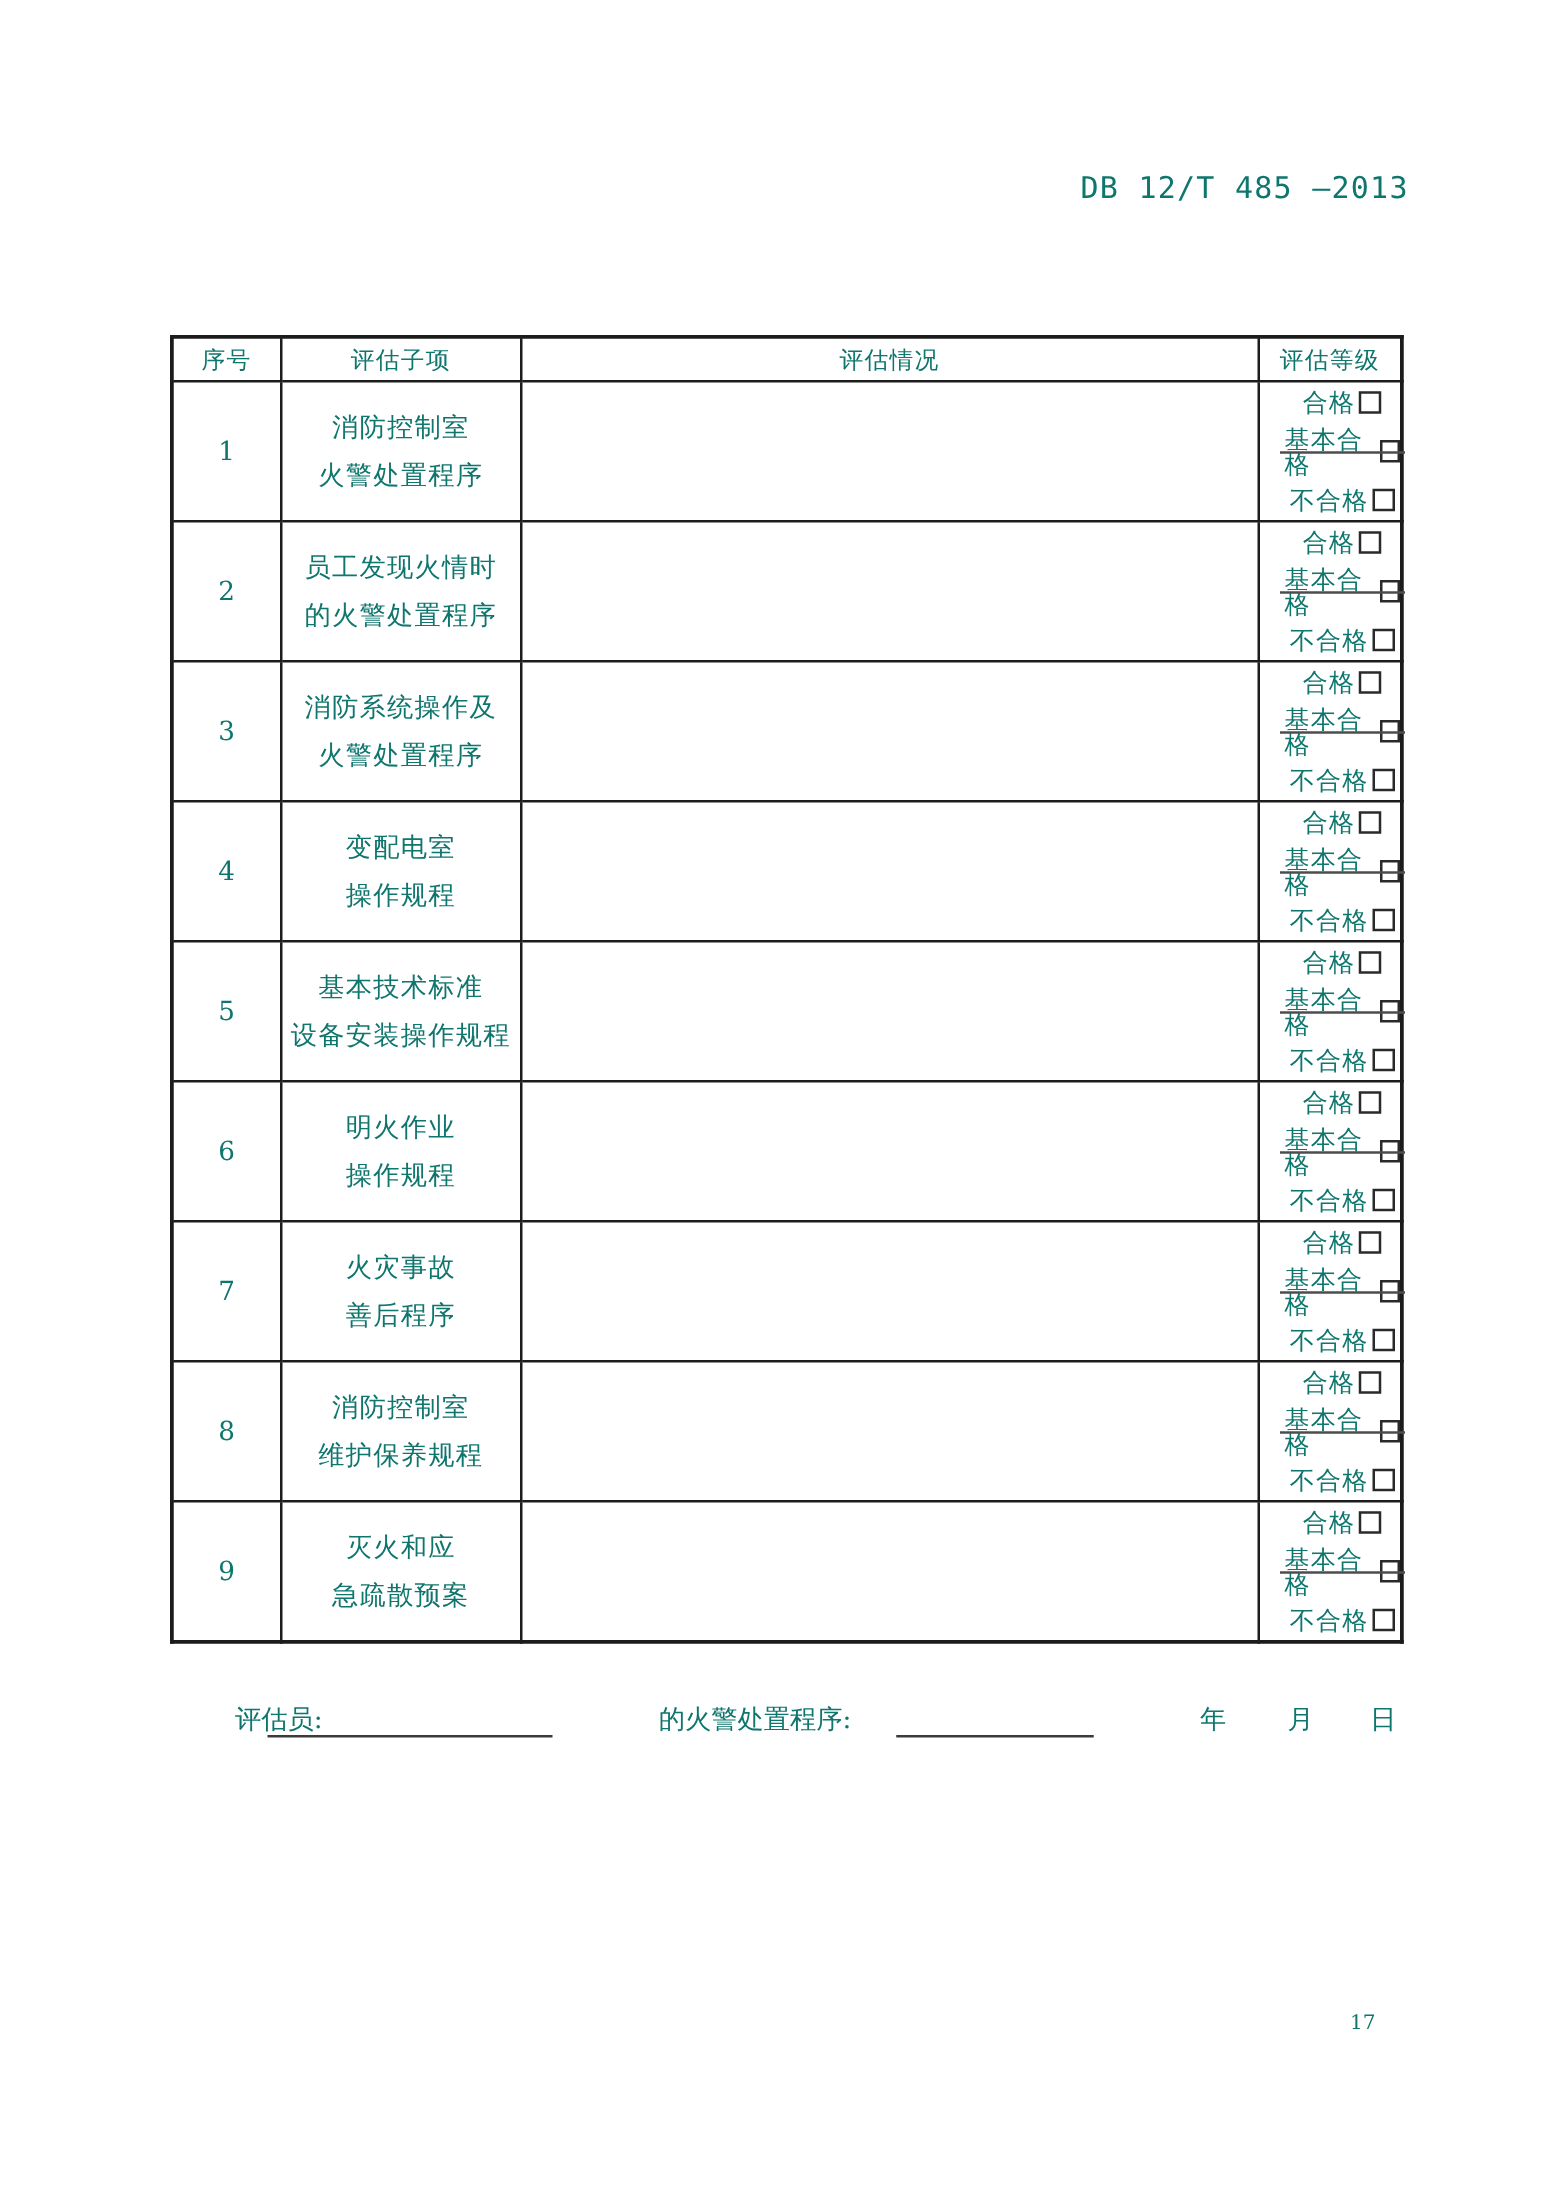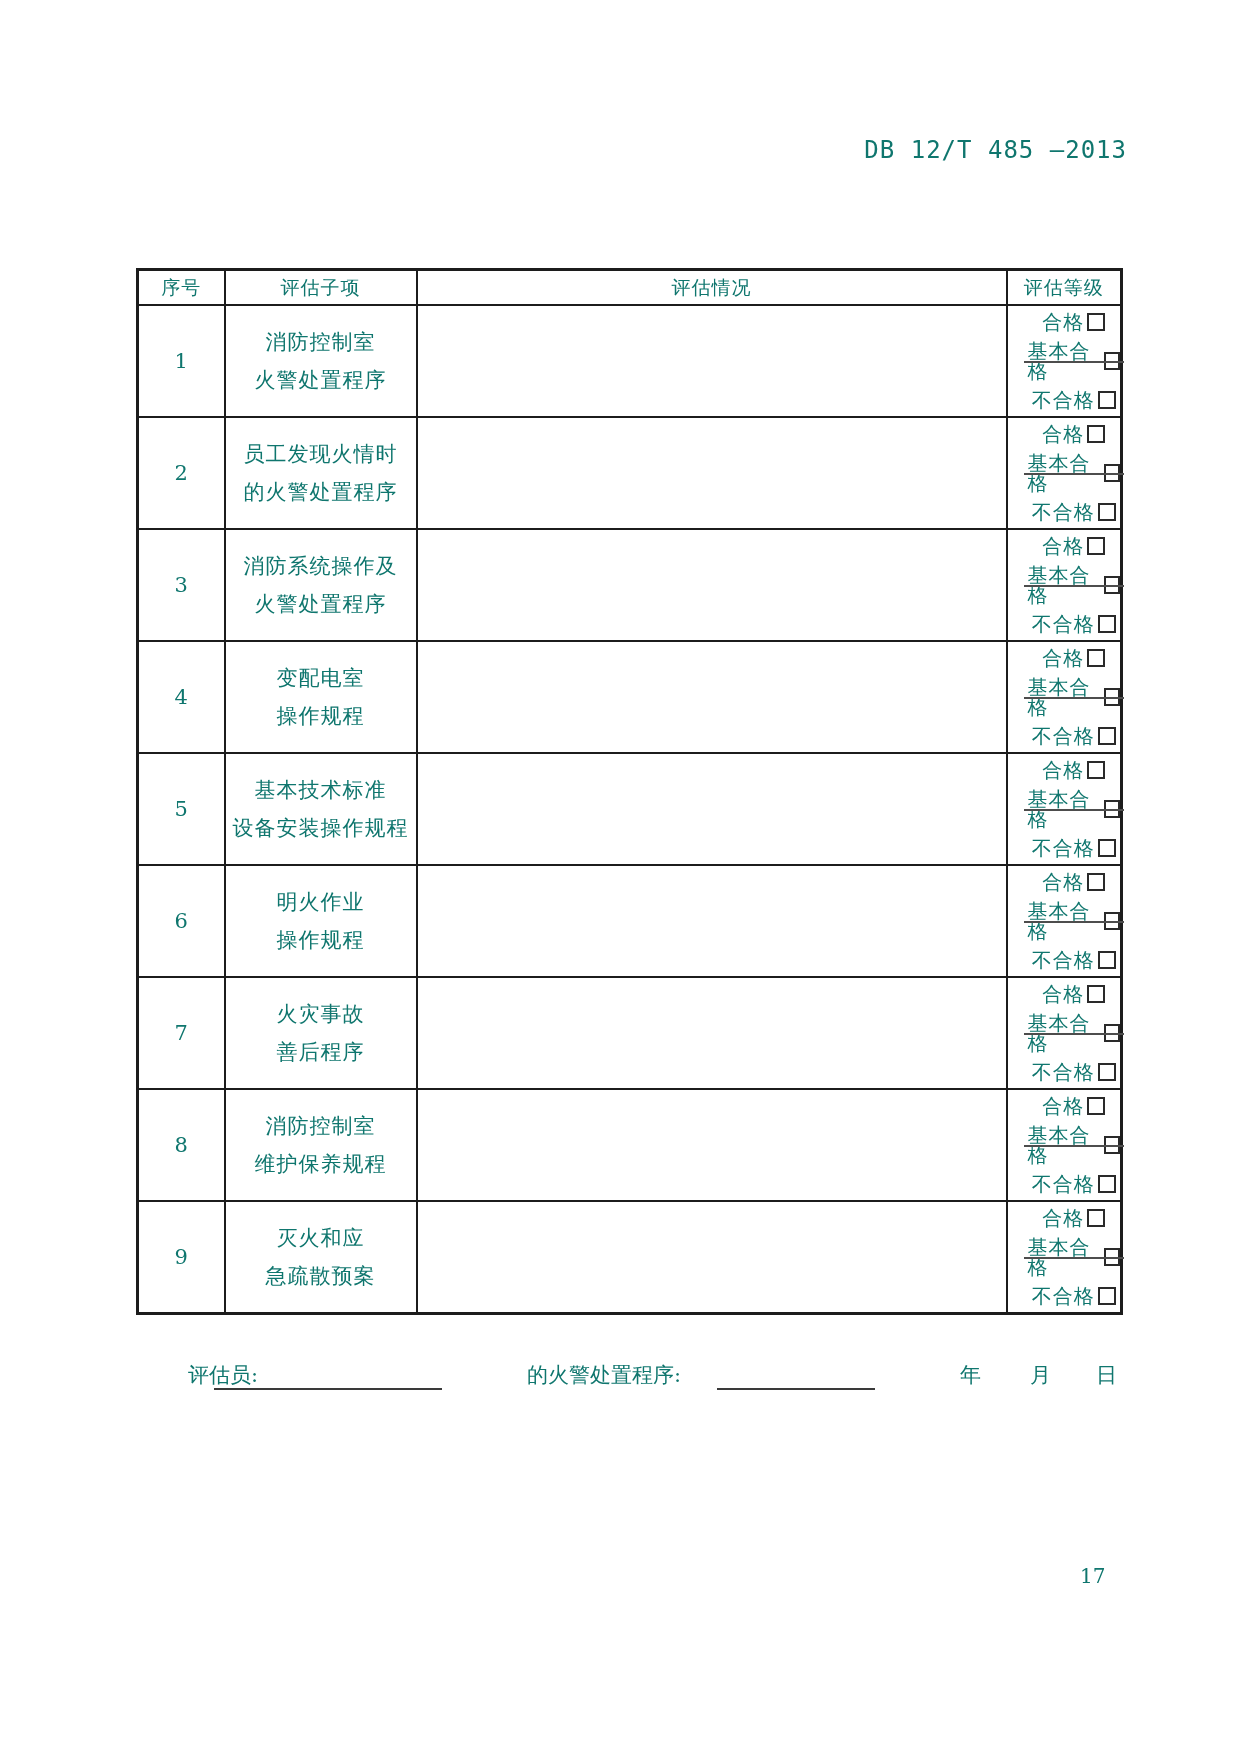--- a/index.html
+++ b/index.html
@@ -129,23 +129,23 @@
   .f-line2 {
     position: absolute; top: 0; left: 717px; width: 158px; height: 28px;
     border-bottom: 2px solid #3a3a3a;
   }
   .f-year  { left: 960px; }
   .f-month { left: 1030px; }
   .f-day   { left: 1096px; }
 
   .page-num {
     position: absolute;
-    top: 1564px;
+    top: 1608px;
     left: 1080px;
-    font-size: 20px;
+    font-size: 16px;
   }
 </style>
 </head>
 <body>
 
 <div class="page">
 
   <div class="doc-number">DB 12/T 485 —2013</div>
 
 

